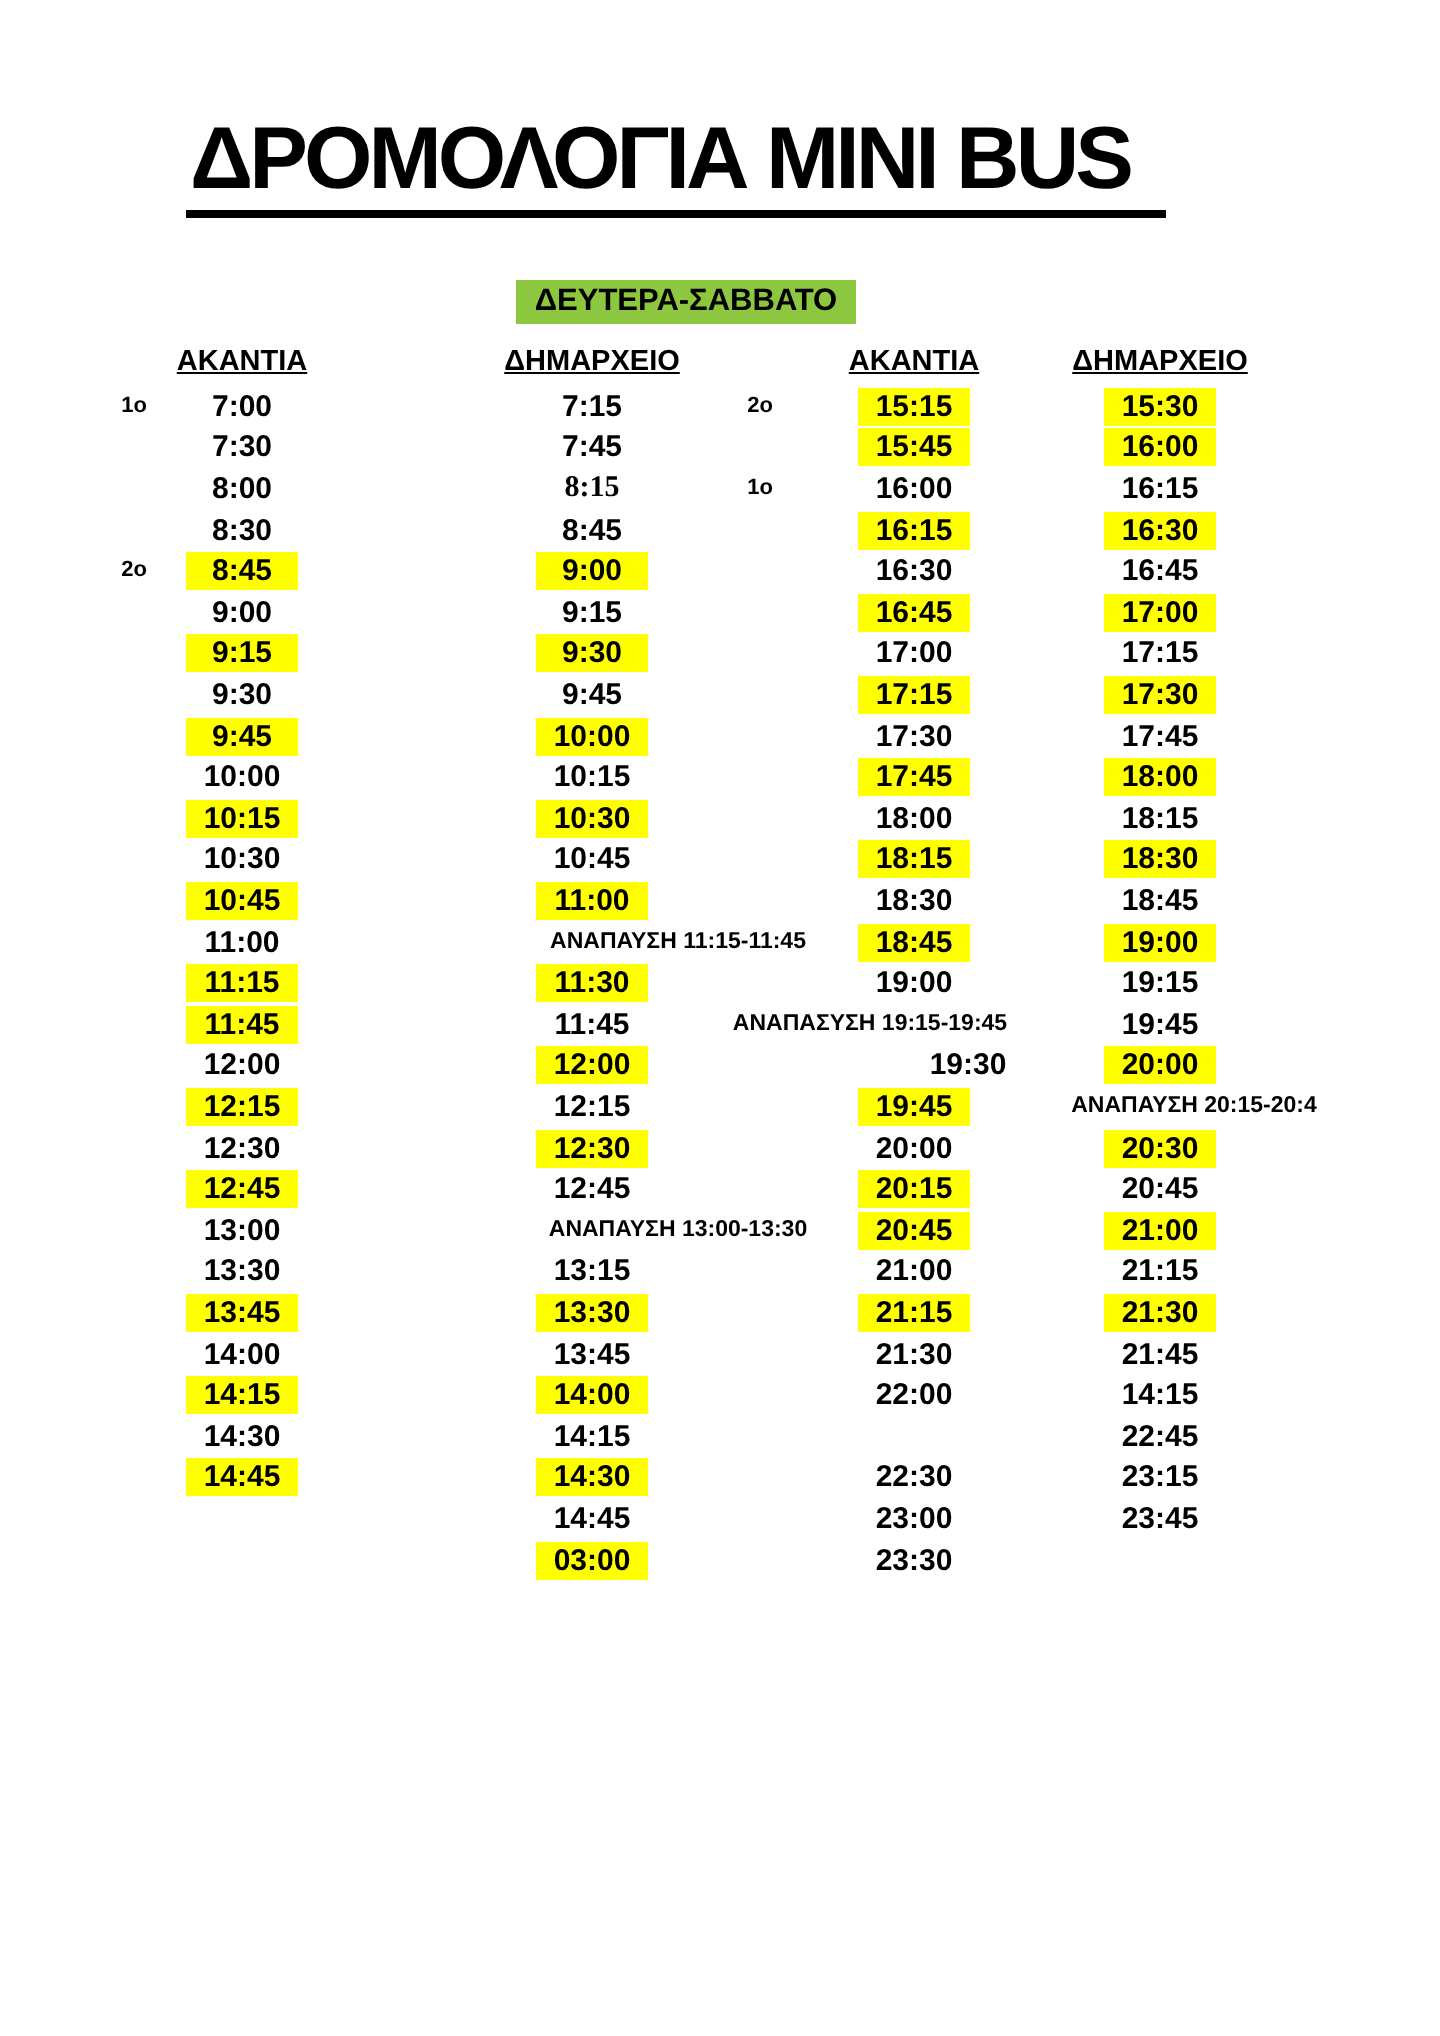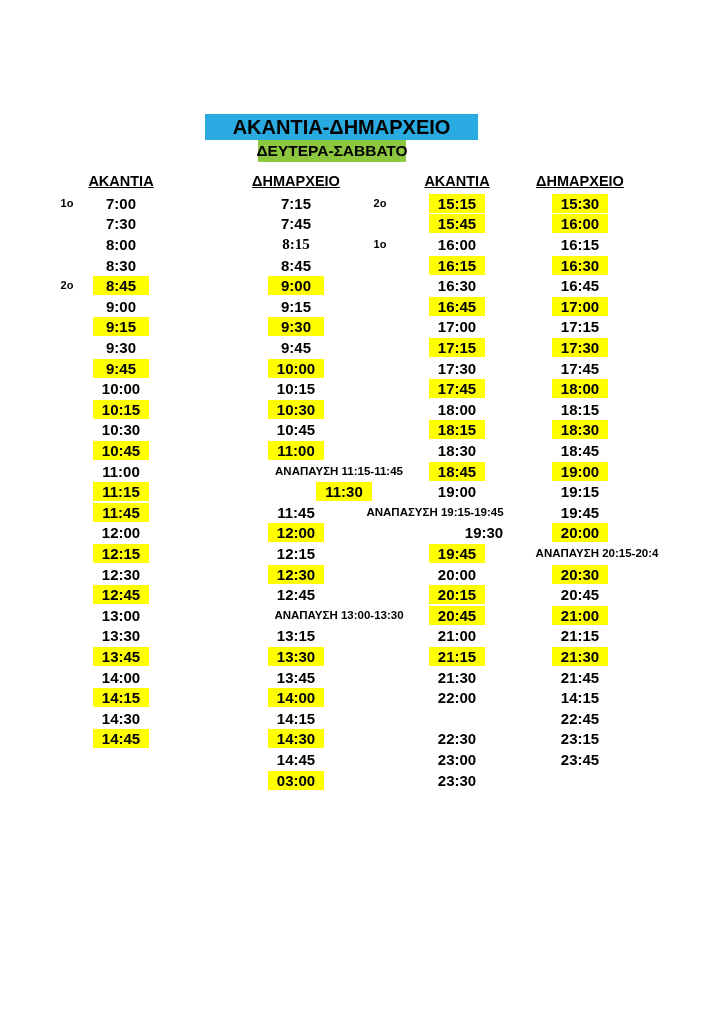--- a/index.html
+++ b/index.html
@@ -20,21 +20,21 @@
     white-space:nowrap;
     border-bottom:4px solid var(--c-text,#000);
     padding:0 18px 3px 2px;
     display:inline-block;
   }
   .banner{
     position:absolute;display:flex;align-items:center;justify-content:center;
     font-weight:bold;white-space:nowrap;
   }
   .banner-route{left:205px;top:114px;width:273px;height:26px;background:var(--c-route,#29ABE2);font-size:20px;}
-  .banner-days{left:258px;top:140px;width:148px;height:22px;background:var(--c-days,#8DC63F);font-size:15.5px;}
+  .banner-days{left:258px;top:140px;width:170px;height:22px;background:var(--c-days,#8DC63F);font-size:15.5px;}
   .col-header{
     position:absolute;top:172px;transform:translateX(-50%);
     font-size:14.5px;font-weight:bold;text-decoration:underline;
     white-space:nowrap;line-height:18px;
   }
   .cell{
     position:absolute;transform:translateX(-50%);
     height:20.6px;display:flex;align-items:center;justify-content:center;
   }
   .time{
@@ -46,23 +46,21 @@
     font-size:11.5px;font-weight:bold;white-space:nowrap;line-height:19px;
   }
   .marker{
     font-size:11px;font-weight:bold;line-height:19px;white-space:nowrap;
   }
 </style>
 </head>
 <body>
 
 <div class="page">
-  <div class="banner banner-route">
-    <span>ΑΚΑΝΤΙΑ-ΔΗΜΑΡΧΕΙΟ</span>
-  </div>
+  <div class="title">ΔΡΟΜΟΛΟΓΙΑ MINI BUS</div>
   <div class="banner banner-days">
     <span>ΔΕΥΤΕΡΑ-ΣΑΒΒΑΤΟ</span>
   </div>
 
   <div class="col-header" style="left:121px">ΑΚΑΝΤΙΑ</div>
   <div class="col-header" style="left:296px">ΔΗΜΑΡΧΕΙΟ</div>
   <div class="col-header" style="left:457px">ΑΚΑΝΤΙΑ</div>
   <div class="col-header" style="left:580px">ΔΗΜΑΡΧΕΙΟ</div>
 
   <div id="cells">
@@ -152,21 +150,21 @@
       </div>
       <div class="cell" style="left: 121px; top: 460.8px;">
         <span class="time">11:00</span>
       </div>
       <div class="cell" style="left: 339px; top: 460.8px;">
         <span class="note">ΑΝΑΠΑΥΣΗ 11:15-11:45</span>
       </div>
       <div class="cell" style="left: 121px; top: 481.4px;">
         <span class="time hl">11:15</span>
       </div>
-      <div class="cell" style="left: 296px; top: 481.4px; margin-left: 48px;">
+      <div class="cell" style="left: 296px; top: 481.4px;">
         <span class="time hl">11:30</span>
       </div>
       <div class="cell" style="left: 121px; top: 502px;">
         <span class="time hl">11:45</span>
       </div>
       <div class="cell" style="left: 296px; top: 502px;">
         <span class="time">11:45</span>
       </div>
       <div class="cell" style="left: 121px; top: 522.6px;">
         <span class="time">12:00</span>

